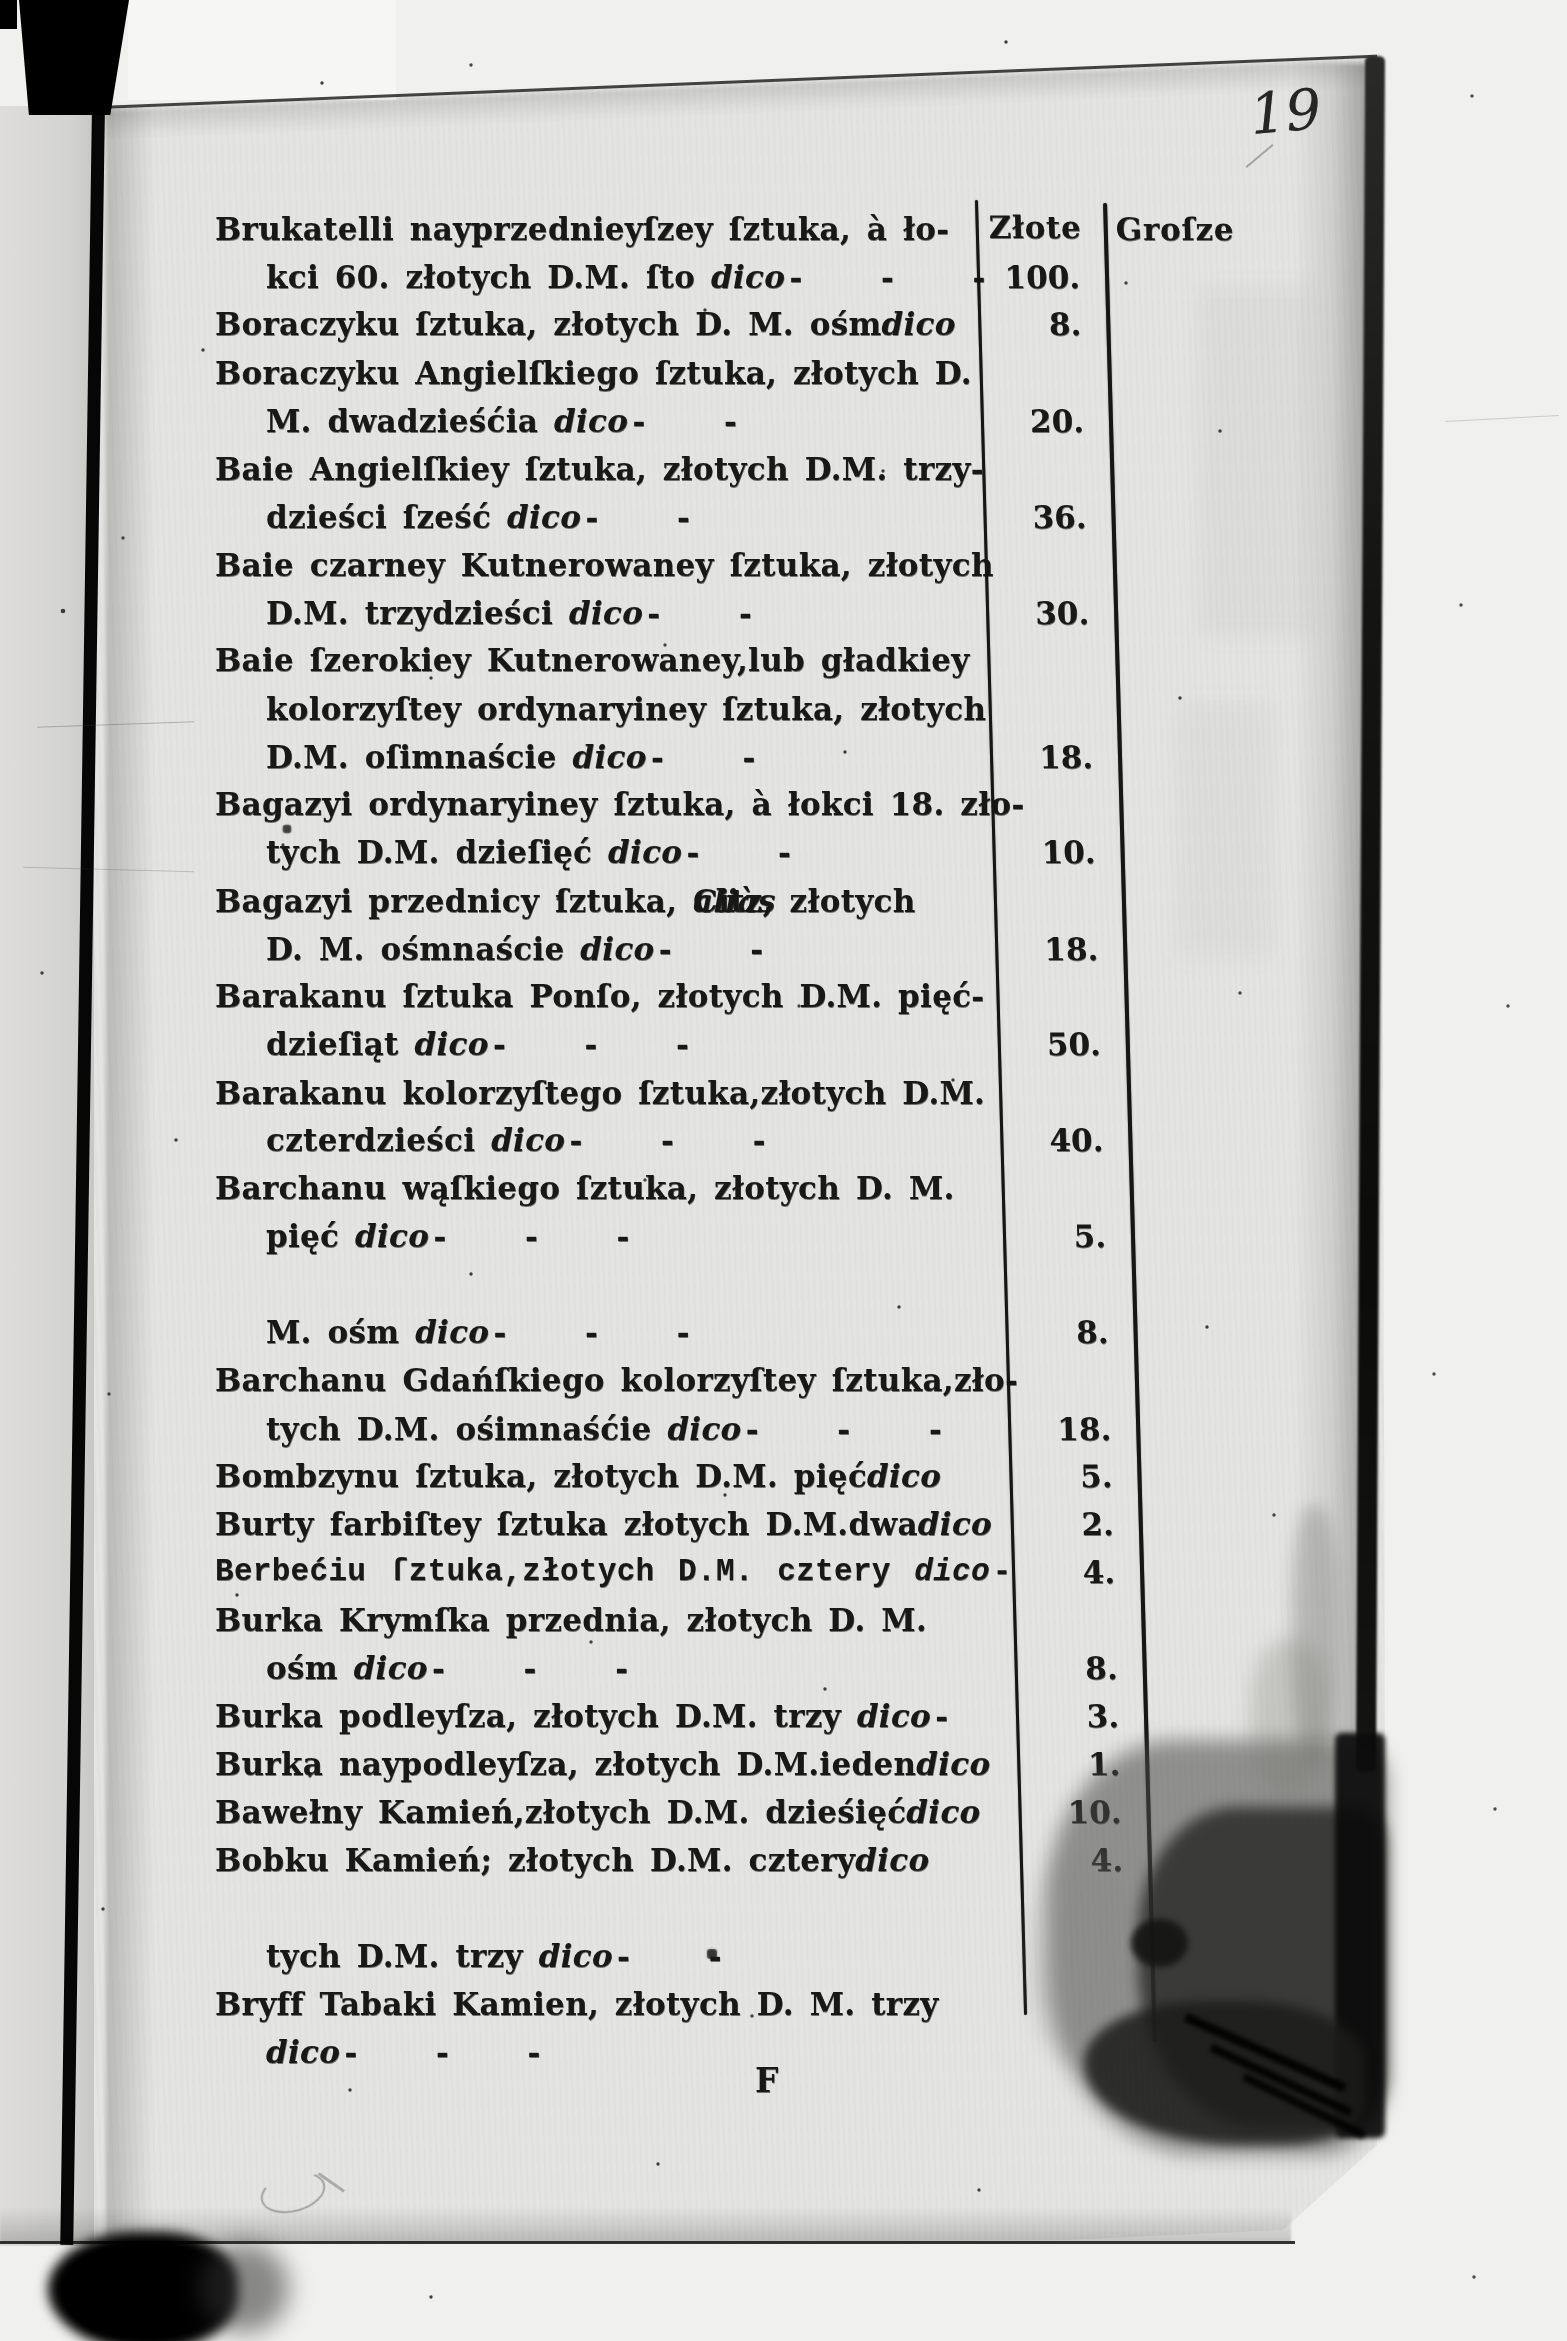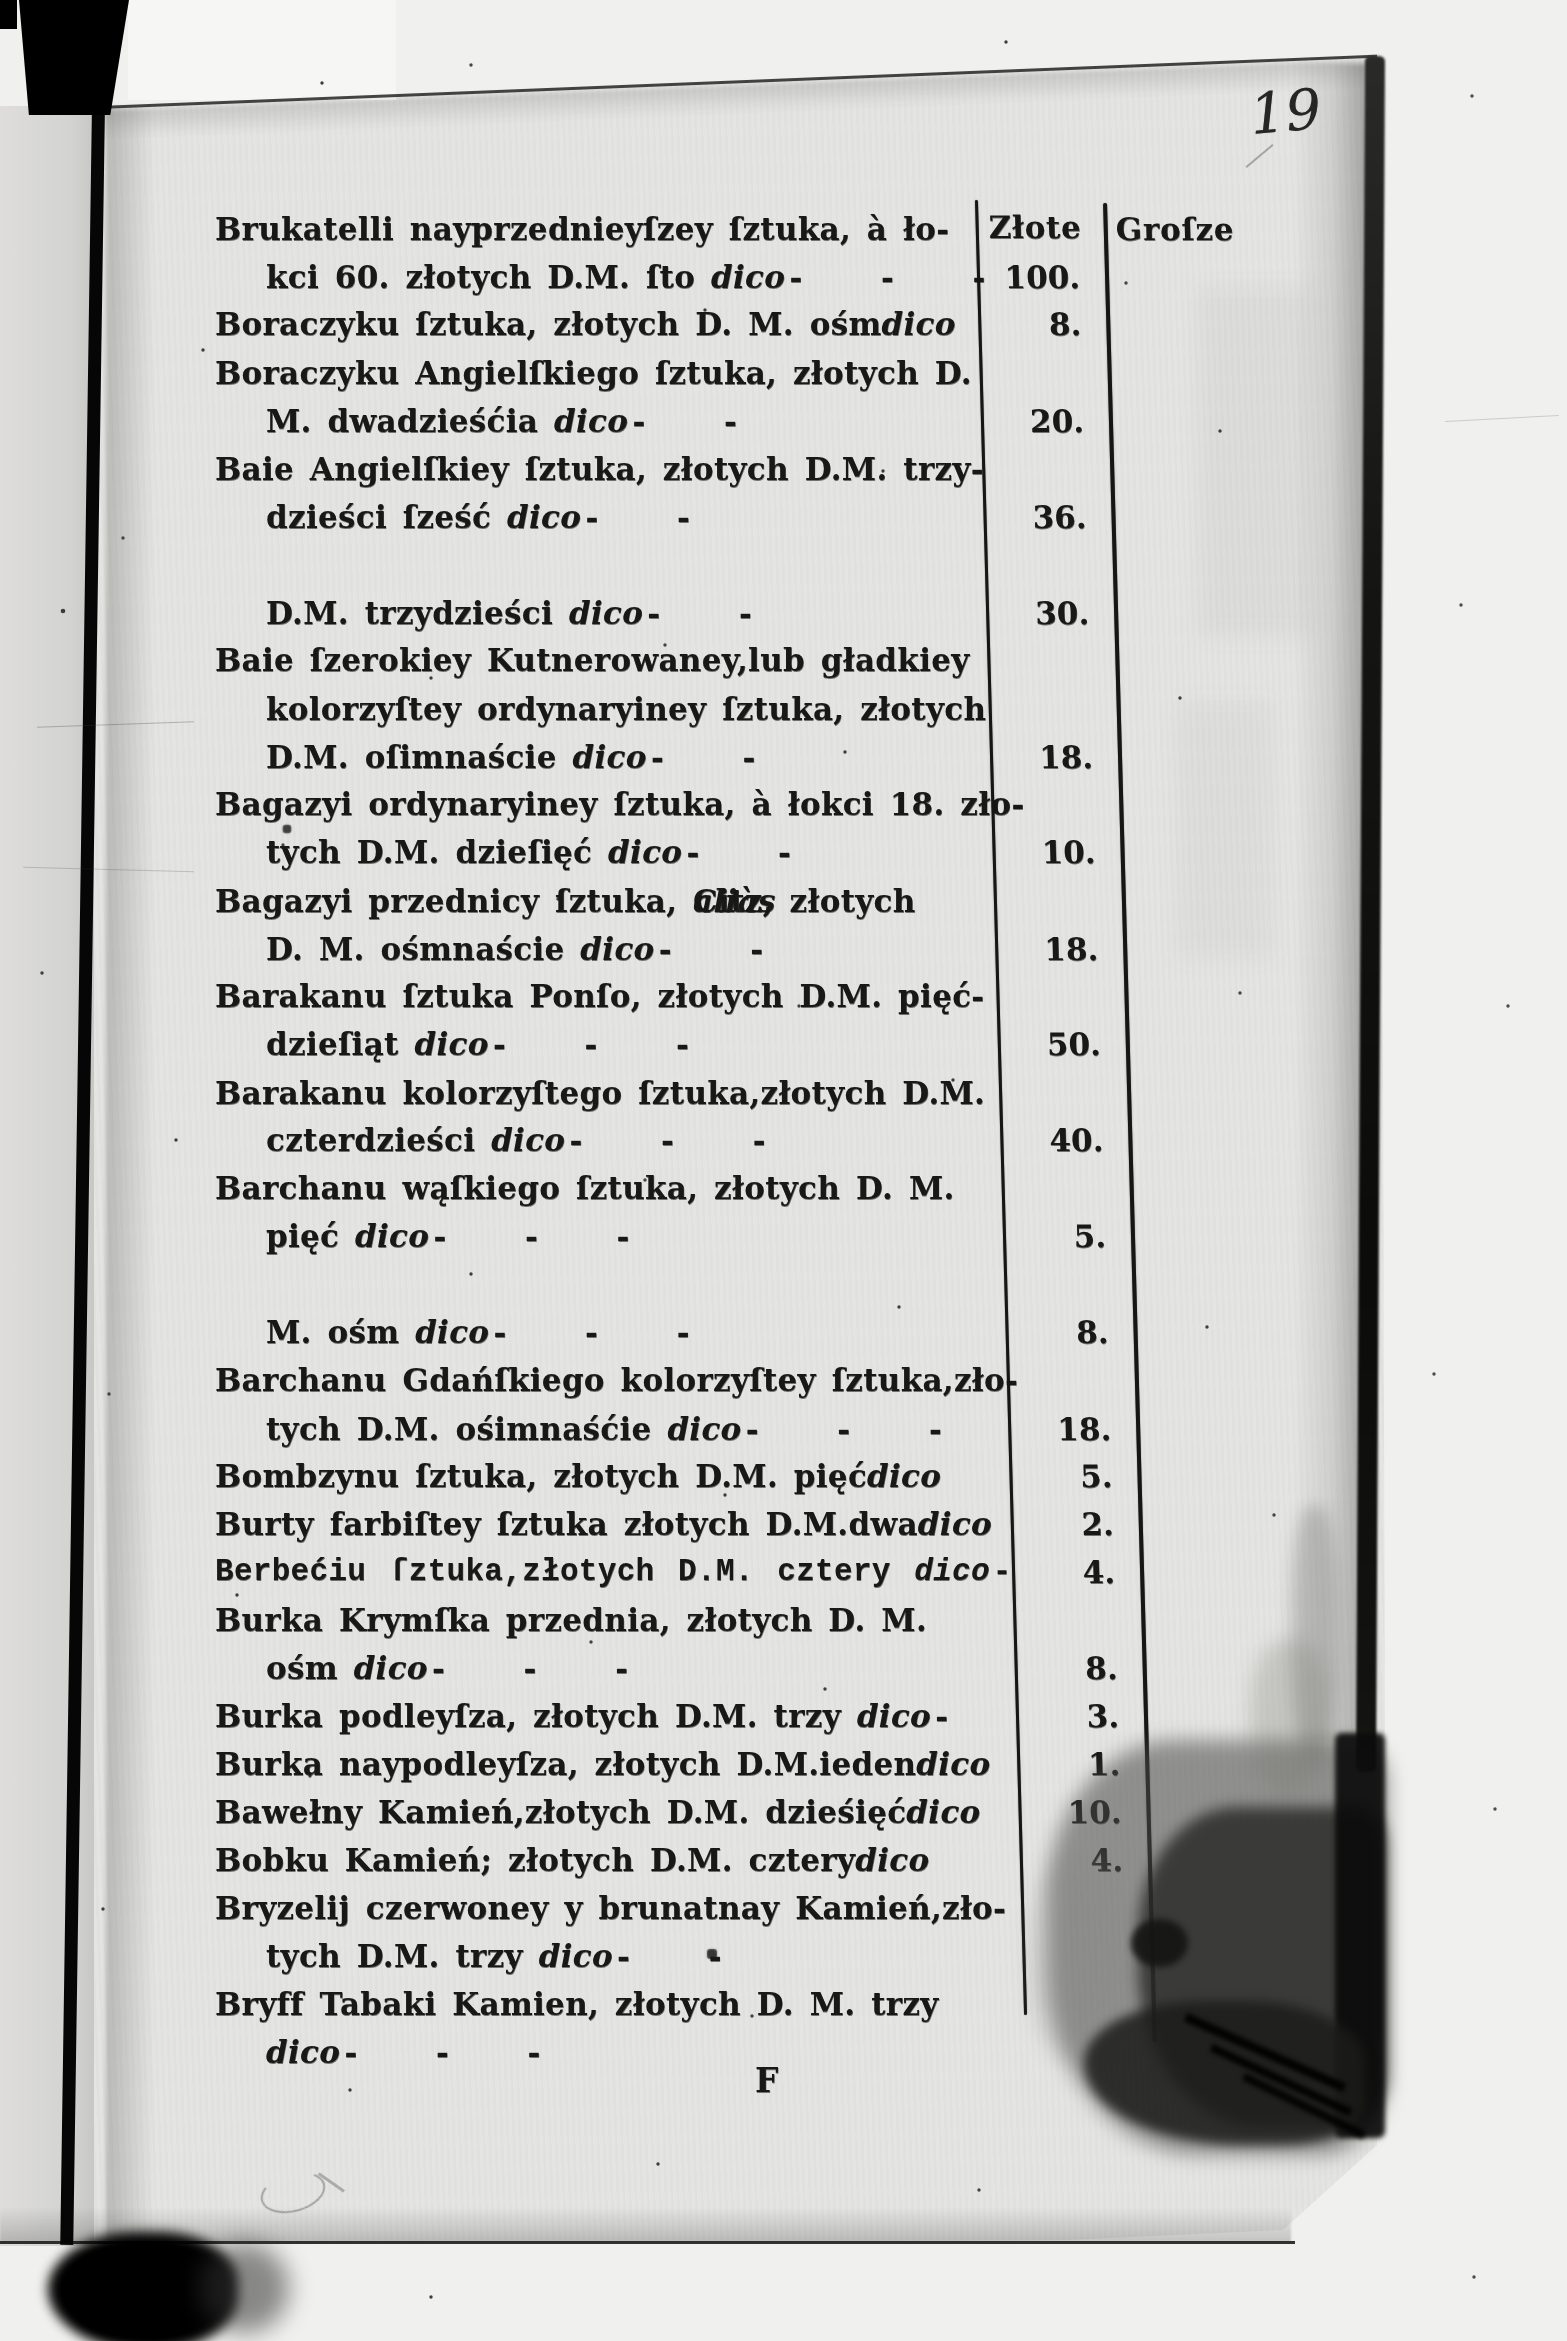--- a/index.html
+++ b/index.html
@@ -156,20 +156,21 @@
   <div class="speckles"></div>
 
   <div class="lines">
       <div class="line" style="top: 209px;">Brukatelli nayprzednieyſzey ſztuka, à ło-</div>
       <div class="line cont" style="top: 257px;">kci 60. złotych D.M. ſto <i>dico</i>   -   -   -</div>
       <div class="line" style="top: 304px;">Boraczyku ſztuka, złotych D. M. ośm <i>dico</i></div>
       <div class="line" style="top: 353px;">Boraczyku Angielſkiego ſztuka, złotych D.</div>
       <div class="line cont" style="top: 401px;">M. dwadzieśćia <i>dico</i>   -   -</div>
       <div class="line" style="top: 449px;">Baie Angielſkiey ſztuka, złotych D.M. trzy-</div>
       <div class="line cont" style="top: 497px;">dzieści ſześć <i>dico</i>   -   -</div>
+      <div class="line" style="top: 545px;">Baie czarney Kutnerowaney ſztuka, złotych</div>
       <div class="line cont" style="top: 593px;">D.M. trzydzieści <i>dico</i>   -   -</div>
       <div class="line cont" style="top: 689px;">kolorzyſtey ordynaryiney ſztuka, złotych</div>
       <div class="line" style="top: 640px;">Baie ſzerokiey Kutnerowaney,lub gładkiey</div>
       <div class="line cont" style="top: 737px;">D.M. oſimnaście <i>dico</i>   -   -</div>
       <div class="line" style="top: 784px;">Bagazyi ordynaryiney ſztuka, à łokci 18. zło-</div>
       <div class="line cont" style="top: 832px;">tych D.M. dzieſięć <i>dico</i>   -   -</div>
       <div class="line" style="top: 881px;">Bagazyi przednicy ſztuka, <i>aliàs</i> Citz, złotych</div>
       <div class="line cont" style="top: 929px;">D. M. ośmnaście <i>dico</i>   -   -</div>
       <div class="line" style="top: 976px;">Barakanu ſztuka Ponſo, złotych D.M. pięć-</div>
       <div class="line cont" style="top: 1024px;">dzieſiąt <i>dico</i>   -   -   -</div>
@@ -182,21 +183,20 @@
       <div class="line cont" style="top: 1409px;">tych D.M. ośimnaśćie <i>dico</i>   -   -   -</div>
       <div class="line" style="top: 1456px;">Bombzynu ſztuka, złotych D.M. pięć <i>dico</i></div>
       <div class="line" style="top: 1504px;">Burty farbiſtey ſztuka złotych D.M.dwa <i>dico</i></div>
       <div class="line" style="top: 1552px; font-family: Liberation Mono, monospace;">Berbećiu ſztuka,złotych D.M. cztery <i>dico</i>   -</div>
       <div class="line" style="top: 1600px;">Burka Krymſka przednia, złotych D. M.</div>
       <div class="line cont" style="top: 1648px;">ośm <i>dico</i>   -   -   -</div>
       <div class="line" style="top: 1696px;">Burka podleyſza, złotych D.M. trzy <i>dico</i>   -</div>
       <div class="line" style="top: 1744px;">Burka naypodleyſza, złotych D.M.ieden <i>dico</i></div>
       <div class="line" style="top: 1792px;">Bawełny Kamień,złotych D.M. dzieśięć <i>dico</i></div>
       <div class="line" style="top: 1840px;">Bobku Kamień; złotych D.M. cztery <i>dico</i></div>
-      <div class="line" style="top: 1888px;">Bryzelij czerwoney y brunatnay Kamień,zło-</div>
       <div class="line cont" style="top: 1936px;">tych D.M. trzy <i>dico</i>   -   -</div>
       <div class="line" style="top: 1984px;">Bryff Tabaki Kamien, złotych D. M. trzy</div>
       <div class="line cont" style="top: 2032px;"><i>dico</i>   -   -   -</div>
     </div>
 
   <div class="skew">
     <div class="rule r1"></div>
     <div class="rule r2"></div>
     <div class="hdr zl">Złote</div>
     <div class="hdr gr">Groſze</div>

